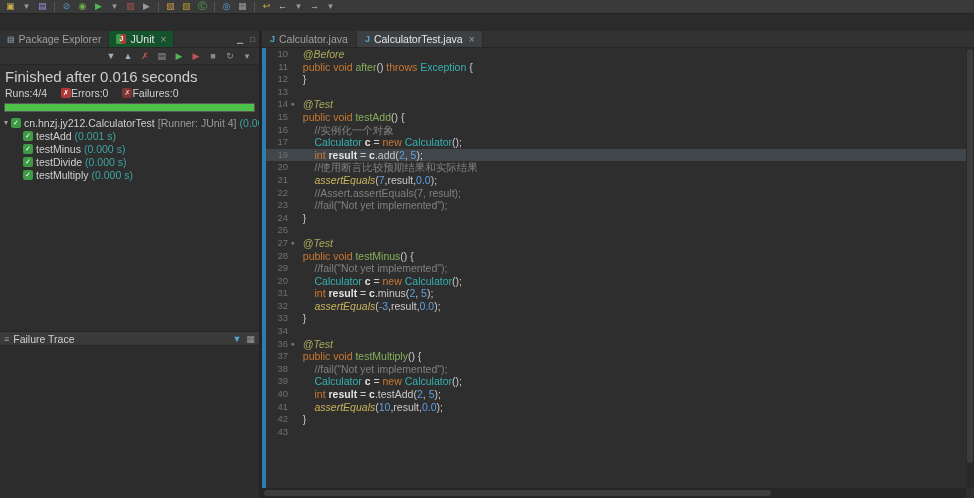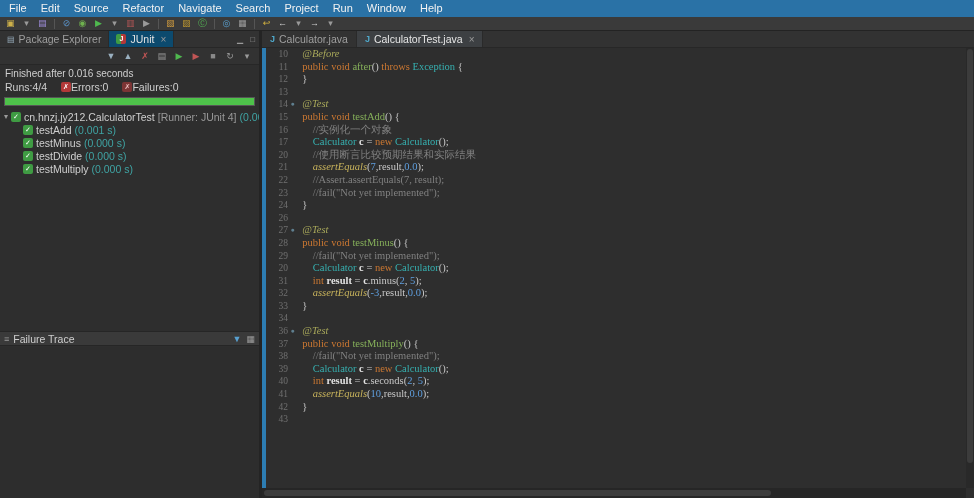--- a/index.html
+++ b/index.html
@@ -10,27 +10,27 @@
   .menubar{height:17px;background:var(--accent-blue,#2a72a6);display:flex;align-items:center;padding-left:2px}
   .menu-item{color:#f2f2f2;font-size:11px;line-height:17px;padding:0 7px;cursor:default}
   .toolbar{height:14px;background:#3a3a3a;border-bottom:1px solid #232323;display:flex;align-items:center;padding:0 3px;gap:1px}
   .tbi{width:15px;height:13px;font-size:9px;line-height:13px;text-align:center;cursor:default}
   .tbsep{width:1px;height:10px;background:#555;margin:0 3px}
   
   .main{position:absolute;top:31px;left:0;right:0;bottom:0;display:flex}
   .left{width:262px;position:relative;background:#2e2e2e;border-right:3px solid #242424;flex:none}
   .ptabs{height:17px;background:#323232;border-bottom:1px solid #272727;display:flex;align-items:center;position:relative}
   .ptab{display:flex;align-items:center;gap:4px;padding:0 7px;height:100%;font-size:10.5px;color:#9f9f9f;border-right:1px solid #2a2a2a;white-space:nowrap}
-  .ptab.active{background:#0c4a6e;color:#e3e3e3}
+  .ptab.active{background:#14532d;color:#e3e3e3}
   .picon{color:#9ab0c0;font-size:8px}
   .close-x{color:#9a9a9a;font-size:10px;margin-left:2px}
   .winbtns{position:absolute;right:4px;top:0;height:100%;display:flex;align-items:center;gap:7px;color:#9a9a9a;font-size:8px}
   .jtoolbar{height:17px;background:#323232;border-bottom:1px solid #272727;display:flex;align-items:center;justify-content:flex-end;gap:3px;padding:0 5px}
   .jtb{width:14px;height:13px;font-size:9px;line-height:13px;text-align:center}
-  .status{font-size:10px;color:#cfcfcf;padding:3px 0 1px 5px}
+  .status{font-size:15px;color:#cfcfcf;padding:3px 0 1px 5px}
   .counts{display:flex;align-items:center;font-size:10.5px;color:#cfcfcf;padding:1px 0 1px 5px;}
   .counts .gap{width:14px}
   .cicon{width:10px;height:10px;border-radius:2px;display:inline-flex;align-items:center;justify-content:center;font-size:7px;color:#fff}
   .err-i{background:#b33838}
   .fail-i{background:#7c3535;color:#f0c0c0}
   .progress{margin:3px 4px 0 4px;height:9px;background:#333;border:1px solid #565656}
   .progress .fill{height:100%}
   .tree{margin-top:4px;font-size:10.5px}
   .trow{display:flex;align-items:center;height:13px;padding-left:4px;gap:3px;color:#cfcfcf;white-space:nowrap;overflow:hidden}
   .trow.child{padding-left:23px}
@@ -45,21 +45,21 @@
   
   .editor{flex:1;position:relative;background:#2e2e2e;display:flex;flex-direction:column;min-width:0}
   .etabs{height:17px;background:#323232;border-bottom:1px solid #272727;display:flex;align-items:center}
   .etab{display:flex;align-items:center;gap:4px;height:100%;padding:0 8px;font-size:10.5px;color:#9f9f9f;border-right:1px solid #2a2a2a;white-space:nowrap}
   .etab.active{background:#3d4043;color:#e6e6e6}
   .jbadge{color:#4fa7c9;font-weight:bold;font-size:9px}
   .junit-badge{width:10px;height:10px;border-radius:2px;background:linear-gradient(90deg,#3f9b43 50%,#b33838 50%);color:#fff;font-size:7px;line-height:10px;text-align:center;font-weight:bold;flex:none}
   .ebody{position:relative;flex:1;overflow:hidden}
   .bluebar{position:absolute;left:0;top:0;bottom:10px;width:4px;background:#2d7db3}
   .codewrap{position:absolute;left:4px;right:8px;top:0;bottom:10px;overflow:hidden;
-            font-family:Liberation Serif, serif;font-size:10.5px;line-height:12.6px}
+            font-family:Liberation Sans, sans-serif;font-size:10.5px;line-height:12.6px}
   .cl{display:flex;height:12.6px;white-space:pre}
   .cl.cur{background:#41464a}
   .ln{width:22px;text-align:right;color:#707070;font-size:9.5px;flex:none}
   .mk{width:9px;text-align:center;color:#5f7f8f;font-size:7px;flex:none}
   .cd{flex:1;color:#c8c8c8}
   .t-k{color:var(--keyword,#cc7832)}
   .t-a{color:var(--annotation,#a8a85a);font-style:italic}
   .t-c{color:var(--type,#36b0b0)}
   .t-m{color:var(--method,#86b05a)}
   .t-s{color:var(--static-call,#c9b45c);font-style:italic}
@@ -69,32 +69,20 @@
   .t-v{color:#e2e2e2;font-weight:bold}
   .vsb{position:absolute;right:0;top:0;bottom:10px;width:8px;background:#292929}
   .vsb .thumb{position:absolute;top:1px;left:1px;right:1px;height:94%;background:#3c3c3c;border-radius:3px}
   .hsb{position:absolute;left:0;right:8px;bottom:0;height:10px;background:#262626}
   .hsb .thumb{position:absolute;left:2px;top:2px;height:6px;width:72%;background:#3c3c3c;border-radius:3px}
 </style>
 </head>
 <body>
 
 <div id="app">
-  <div class="menubar">
-      <span class="menu-item">File</span>
-      <span class="menu-item">Edit</span>
-      <span class="menu-item">Source</span>
-      <span class="menu-item">Refactor</span>
-      <span class="menu-item">Navigate</span>
-      <span class="menu-item">Search</span>
-      <span class="menu-item">Project</span>
-      <span class="menu-item">Run</span>
-      <span class="menu-item">Window</span>
-      <span class="menu-item">Help</span>
-    </div>
   <div class="toolbar">
       <span class="tbi" style="color: rgb(205, 176, 74);">▣</span>
       <span class="tbi" style="color: rgb(154, 154, 154);">▾</span>
       <span class="tbi" style="color: rgb(157, 139, 216);">▤</span>
       <span class="tbsep"></span>
       <span class="tbi" style="color: rgb(90, 147, 201);">⊘</span>
       <span class="tbi" style="color: rgb(111, 177, 79);">◉</span>
       <span class="tbi" style="color: rgb(79, 184, 79);">▶</span>
       <span class="tbi" style="color: rgb(154, 154, 154);">▾</span>
       <span class="tbi" style="color: rgb(176, 85, 85);">▥</span>
@@ -215,39 +203,40 @@
         <div class="bluebar"></div>
         <div class="codewrap">
             <div class="cl"><span class="ln">10</span><span class="mk"></span><span class="cd">  <span class="t-a">@Before</span></span></div>
             <div class="cl"><span class="ln">11</span><span class="mk"></span><span class="cd">  <span class="t-k">public</span><span class="t-p"> </span><span class="t-k">void</span><span class="t-p"> </span><span class="t-m">after</span><span class="t-p">() </span><span class="t-k">throws</span><span class="t-p"> </span><span class="t-c">Exception</span><span class="t-p"> {</span></span></div>
             <div class="cl"><span class="ln">12</span><span class="mk"></span><span class="cd">  <span class="t-p">}</span></span></div>
             <div class="cl"><span class="ln">13</span><span class="mk"></span><span class="cd"></span></div>
             <div class="cl"><span class="ln">14</span><span class="mk">●</span><span class="cd">  <span class="t-a">@Test</span></span></div>
             <div class="cl"><span class="ln">15</span><span class="mk"></span><span class="cd">  <span class="t-k">public</span><span class="t-p"> </span><span class="t-k">void</span><span class="t-p"> </span><span class="t-m">testAdd</span><span class="t-p">() {</span></span></div>
             <div class="cl"><span class="ln">16</span><span class="mk"></span><span class="cd">      <span class="t-o">//实例化一个对象</span></span></div>
             <div class="cl"><span class="ln">17</span><span class="mk"></span><span class="cd">      <span class="t-c">Calculator</span><span class="t-p"> </span><span class="t-v">c</span><span class="t-p"> = </span><span class="t-k">new</span><span class="t-p"> </span><span class="t-c">Calculator</span><span class="t-p">();</span></span></div>
+            <div class="cl cur"><span class="ln">19</span><span class="mk"></span><span class="cd">      <span class="t-k">int</span><span class="t-p"> </span><span class="t-v">result</span><span class="t-p"> = </span><span class="t-v">c</span><span class="t-p">.add(</span><span class="t-n">2</span><span class="t-p">, </span><span class="t-n">5</span><span class="t-p">);</span></span></div>
             <div class="cl"><span class="ln">20</span><span class="mk"></span><span class="cd">      <span class="t-o">//使用断言比较预期结果和实际结果</span></span></div>
             <div class="cl"><span class="ln">21</span><span class="mk"></span><span class="cd">      <span class="t-s">assertEquals</span><span class="t-p">(</span><span class="t-n">7</span><span class="t-p">,result,</span><span class="t-n">0.0</span><span class="t-p">);</span></span></div>
             <div class="cl"><span class="ln">22</span><span class="mk"></span><span class="cd">      <span class="t-o">//Assert.assertEquals(7, result);</span></span></div>
             <div class="cl"><span class="ln">23</span><span class="mk"></span><span class="cd">      <span class="t-o">//fail("Not yet implemented");</span></span></div>
             <div class="cl"><span class="ln">24</span><span class="mk"></span><span class="cd">  <span class="t-p">}</span></span></div>
             <div class="cl"><span class="ln">26</span><span class="mk"></span><span class="cd"></span></div>
             <div class="cl"><span class="ln">27</span><span class="mk">●</span><span class="cd">  <span class="t-a">@Test</span></span></div>
             <div class="cl"><span class="ln">28</span><span class="mk"></span><span class="cd">  <span class="t-k">public</span><span class="t-p"> </span><span class="t-k">void</span><span class="t-p"> </span><span class="t-m">testMinus</span><span class="t-p">() {</span></span></div>
             <div class="cl"><span class="ln">29</span><span class="mk"></span><span class="cd">      <span class="t-o">//fail("Not yet implemented");</span></span></div>
             <div class="cl"><span class="ln">20</span><span class="mk"></span><span class="cd">      <span class="t-c">Calculator</span><span class="t-p"> </span><span class="t-v">c</span><span class="t-p"> = </span><span class="t-k">new</span><span class="t-p"> </span><span class="t-c">Calculator</span><span class="t-p">();</span></span></div>
             <div class="cl"><span class="ln">31</span><span class="mk"></span><span class="cd">      <span class="t-k">int</span><span class="t-p"> </span><span class="t-v">result</span><span class="t-p"> = </span><span class="t-v">c</span><span class="t-p">.minus(</span><span class="t-n">2</span><span class="t-p">, </span><span class="t-n">5</span><span class="t-p">);</span></span></div>
             <div class="cl"><span class="ln">32</span><span class="mk"></span><span class="cd">      <span class="t-s">assertEquals</span><span class="t-p">(</span><span class="t-n">-3</span><span class="t-p">,result,</span><span class="t-n">0.0</span><span class="t-p">);</span></span></div>
             <div class="cl"><span class="ln">33</span><span class="mk"></span><span class="cd">  <span class="t-p">}</span></span></div>
             <div class="cl"><span class="ln">34</span><span class="mk"></span><span class="cd"></span></div>
             <div class="cl"><span class="ln">36</span><span class="mk">●</span><span class="cd">  <span class="t-a">@Test</span></span></div>
             <div class="cl"><span class="ln">37</span><span class="mk"></span><span class="cd">  <span class="t-k">public</span><span class="t-p"> </span><span class="t-k">void</span><span class="t-p"> </span><span class="t-m">testMultiply</span><span class="t-p">() {</span></span></div>
             <div class="cl"><span class="ln">38</span><span class="mk"></span><span class="cd">      <span class="t-o">//fail("Not yet implemented");</span></span></div>
             <div class="cl"><span class="ln">39</span><span class="mk"></span><span class="cd">      <span class="t-c">Calculator</span><span class="t-p"> </span><span class="t-v">c</span><span class="t-p"> = </span><span class="t-k">new</span><span class="t-p"> </span><span class="t-c">Calculator</span><span class="t-p">();</span></span></div>
-            <div class="cl"><span class="ln">40</span><span class="mk"></span><span class="cd">      <span class="t-k">int</span><span class="t-p"> </span><span class="t-v">result</span><span class="t-p"> = </span><span class="t-v">c</span><span class="t-p">.seconds(</span><span class="t-n">2</span><span class="t-p">, </span><span class="t-n">5</span><span class="t-p">);</span></span></div>
+            <div class="cl"><span class="ln">40</span><span class="mk"></span><span class="cd">      <span class="t-k">int</span><span class="t-p"> </span><span class="t-v">result</span><span class="t-p"> = </span><span class="t-v">c</span><span class="t-p">.testAdd(</span><span class="t-n">2</span><span class="t-p">, </span><span class="t-n">5</span><span class="t-p">);</span></span></div>
             <div class="cl"><span class="ln">41</span><span class="mk"></span><span class="cd">      <span class="t-s">assertEquals</span><span class="t-p">(</span><span class="t-n">10</span><span class="t-p">,result,</span><span class="t-n">0.0</span><span class="t-p">);</span></span></div>
             <div class="cl"><span class="ln">42</span><span class="mk"></span><span class="cd">  <span class="t-p">}</span></span></div>
             <div class="cl"><span class="ln">43</span><span class="mk"></span><span class="cd"></span></div>
           </div>
         <div class="vsb">
             <div class="thumb"></div>
           </div>
         <div class="hsb">
             <div class="thumb"></div>
           </div>

